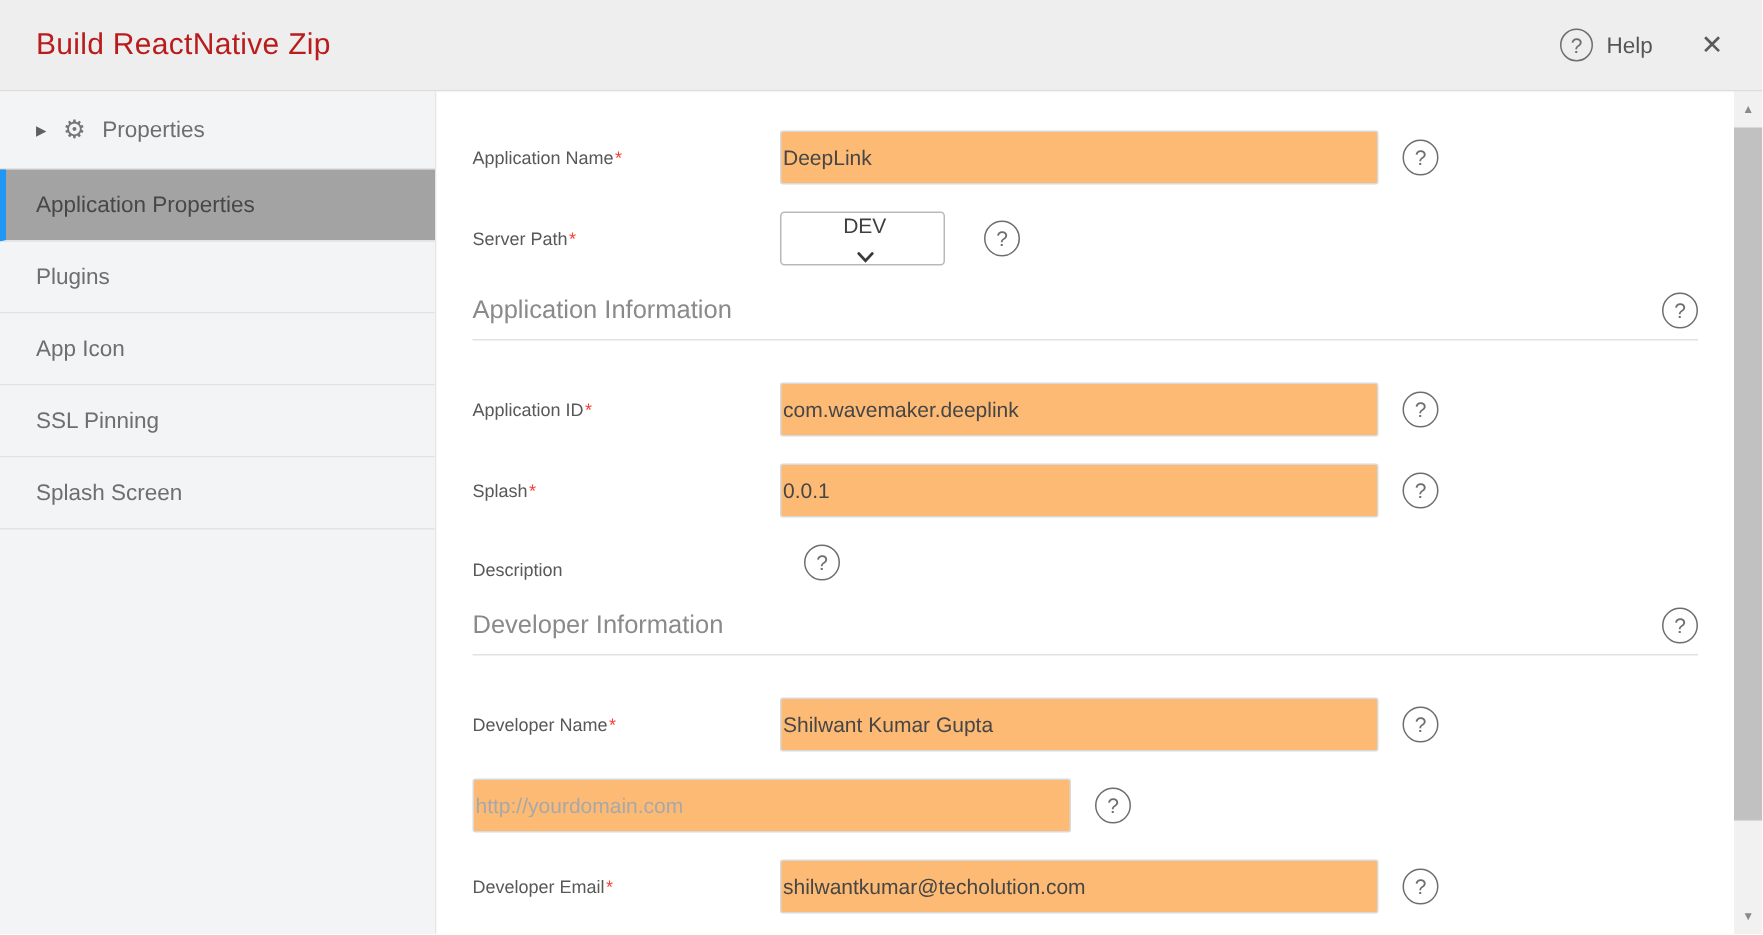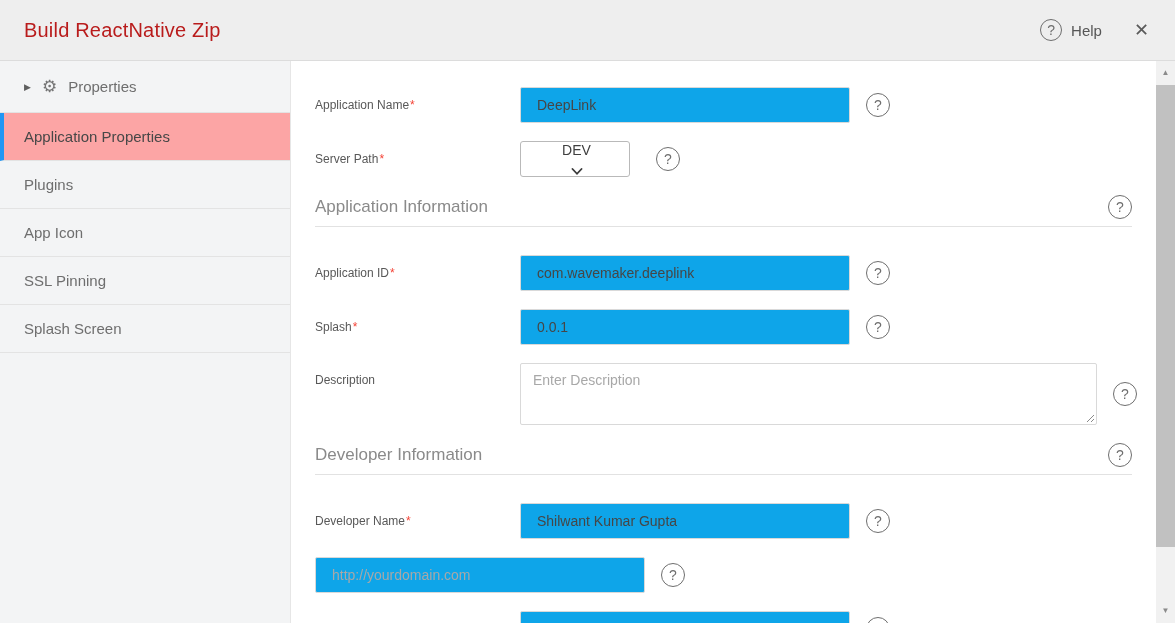--- a/index.html
+++ b/index.html
@@ -21,29 +21,29 @@
   
   .bdy { display:flex; height:562px; }
 
   
   .sidebar { width:291px; flex-shrink:0; background:#f3f4f5; border-right:1px solid #e6e6e6; box-sizing:border-box; }
   .side-row { height:48px; box-sizing:border-box; display:flex; align-items:center; padding-left:24px;
               border-bottom:1px solid #e3e3e3; font-size:15px; color:#6e6e6e; cursor:pointer; background:#f3f4f5; }
   .side-row.tree { height:52px; gap:11px; }
   .tri { font-size:9px; color:#5f5f5f; }
   .gear { font-size:17px; color:#757575; line-height:1; }
-  .side-row.selected { background:#fca5a5; border-left:4px solid #2196f3; padding-left:20px; color:#474747; }
+  .side-row.selected { background:#a3a3a3; border-left:4px solid #2196f3; padding-left:20px; color:#474747; }
 
   
   .content { flex:1; box-sizing:border-box; padding:26px 24px 0 24px; overflow:hidden; background:#fff; }
   .frow { display:flex; align-items:center; margin-bottom:18px; }
   .flabel { width:205px; flex-shrink:0; font-size:12px; color:#585858; }
   .req { color:#f44336; margin-left:1px; }
-  .tinput { width:330px; height:36px; box-sizing:border-box; border:1px solid #d9d9d9; border-radius:2px;
-            padding:0 16px; font-size:14px; color:#464646; background:#0ea5e9; outline:none; }
+  .tinput { width:399px; height:36px; box-sizing:border-box; border:1px solid #d9d9d9; border-radius:2px;
+            padding:0 1px; font-size:14px; color:#464646; background:#fdba74; outline:none; }
   .tinput::placeholder { color:#a8a8a8; }
   .frow .qcircle { margin-left:16px; width:24px; height:24px; cursor:pointer; }
 
   .select-box { width:110px; height:36px; box-sizing:border-box; border:1px solid #b9b9b9; border-radius:3px;
                 display:flex; align-items:center; justify-content:space-between; padding:0 11px 0 14px;
                 font-size:14px; color:#3f3f3f; background:#fff; cursor:pointer;flex-direction:column; }
   .select-box + .qcircle { margin-left:26px; }
 
   .section-head { display:flex; justify-content:space-between; align-items:center;
                   border-bottom:1px solid #e2e2e2; padding-bottom:7px; margin:17px 0 28px 0; }
@@ -137,26 +137,20 @@
       </div>
 
       <div class="frow">
         <span class="flabel"><span>Splash</span><span class="req">*</span></span>
         <input class="tinput" type="text" value="0.0.1" style="">
         <span class="qcircle">?</span>
       </div>
 
       <div class="frow desc-row">
         <span class="flabel"><span>Description</span></span>
-        <span class="ta-wrap">
-          <textarea class="ta-desc" placeholder="Enter Description" style=""></textarea>
-          <svg class="grip" width="10" height="10" viewBox="0 0 10 10">
-            <path d="M2 9 L9 2 M6 9 L9 6" stroke="#8a8a8a" stroke-width="1" fill="none"></path>
-          </svg>
-        </span>
         <span class="qcircle">?</span>
       </div>
 
       <div class="section-head">
         <h2>Developer Information</h2>
         <span class="qcircle">?</span>
       </div>
 
       <div class="frow">
         <span class="flabel"><span>Developer Name</span><span class="req">*</span></span>

